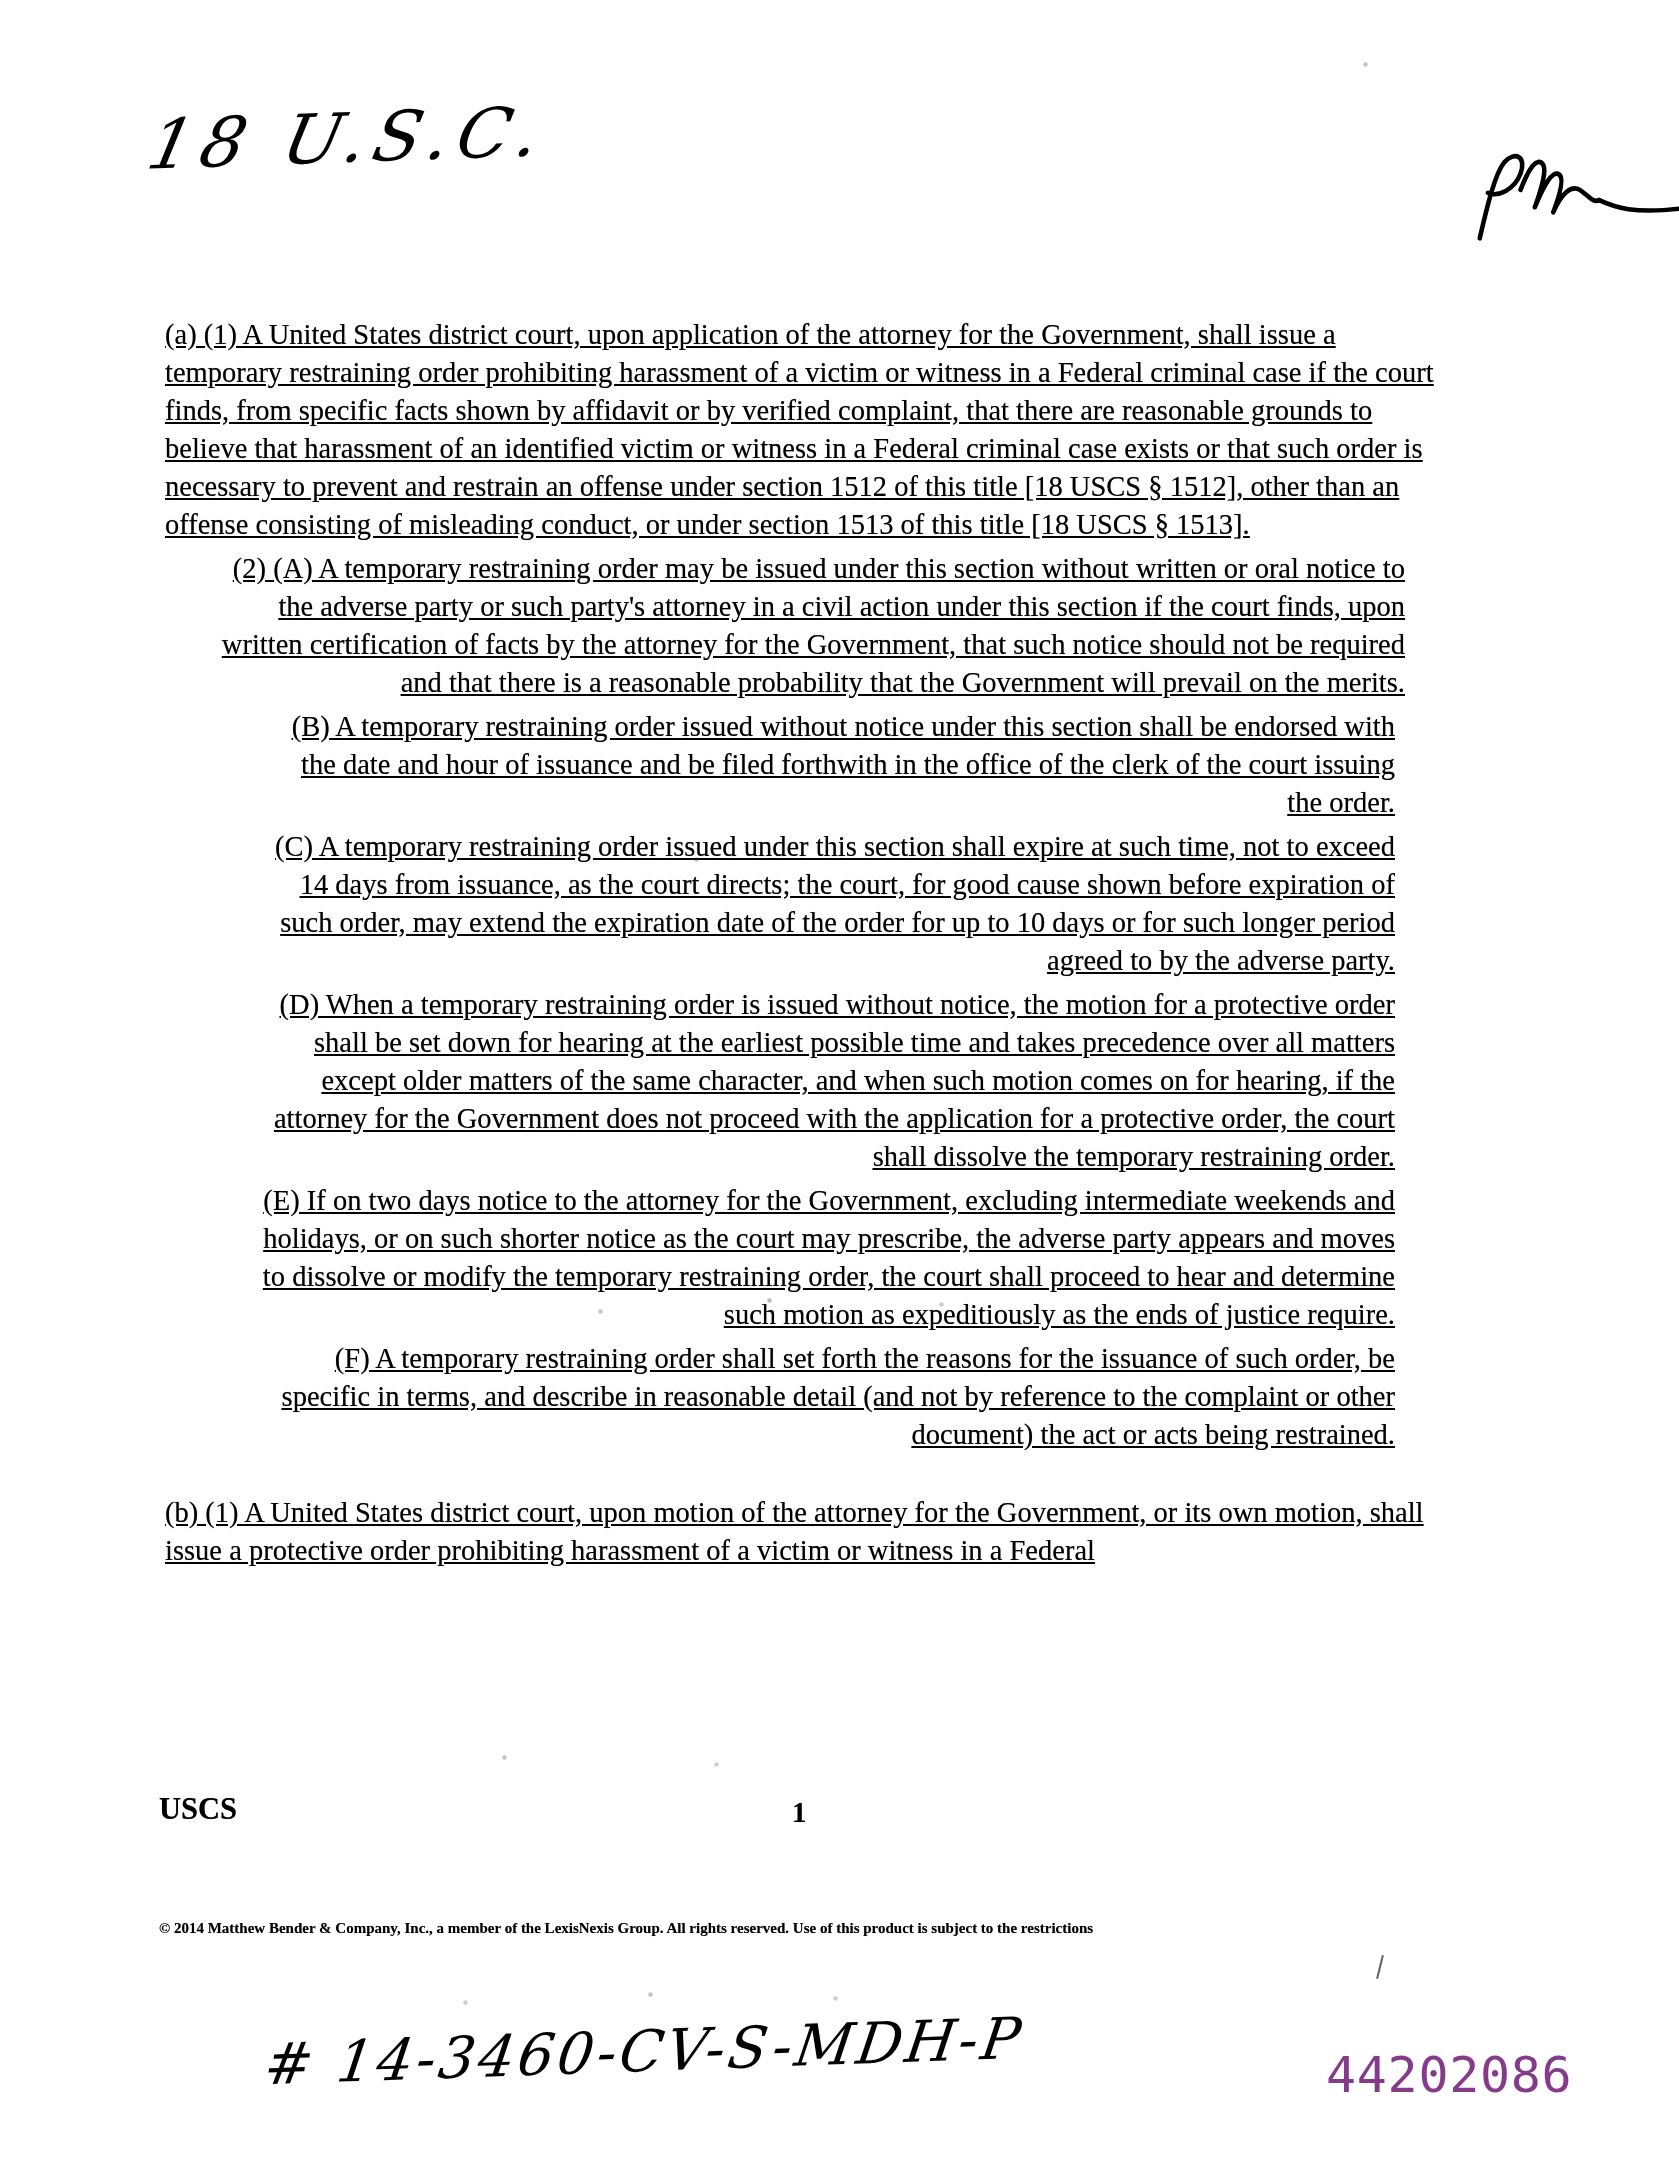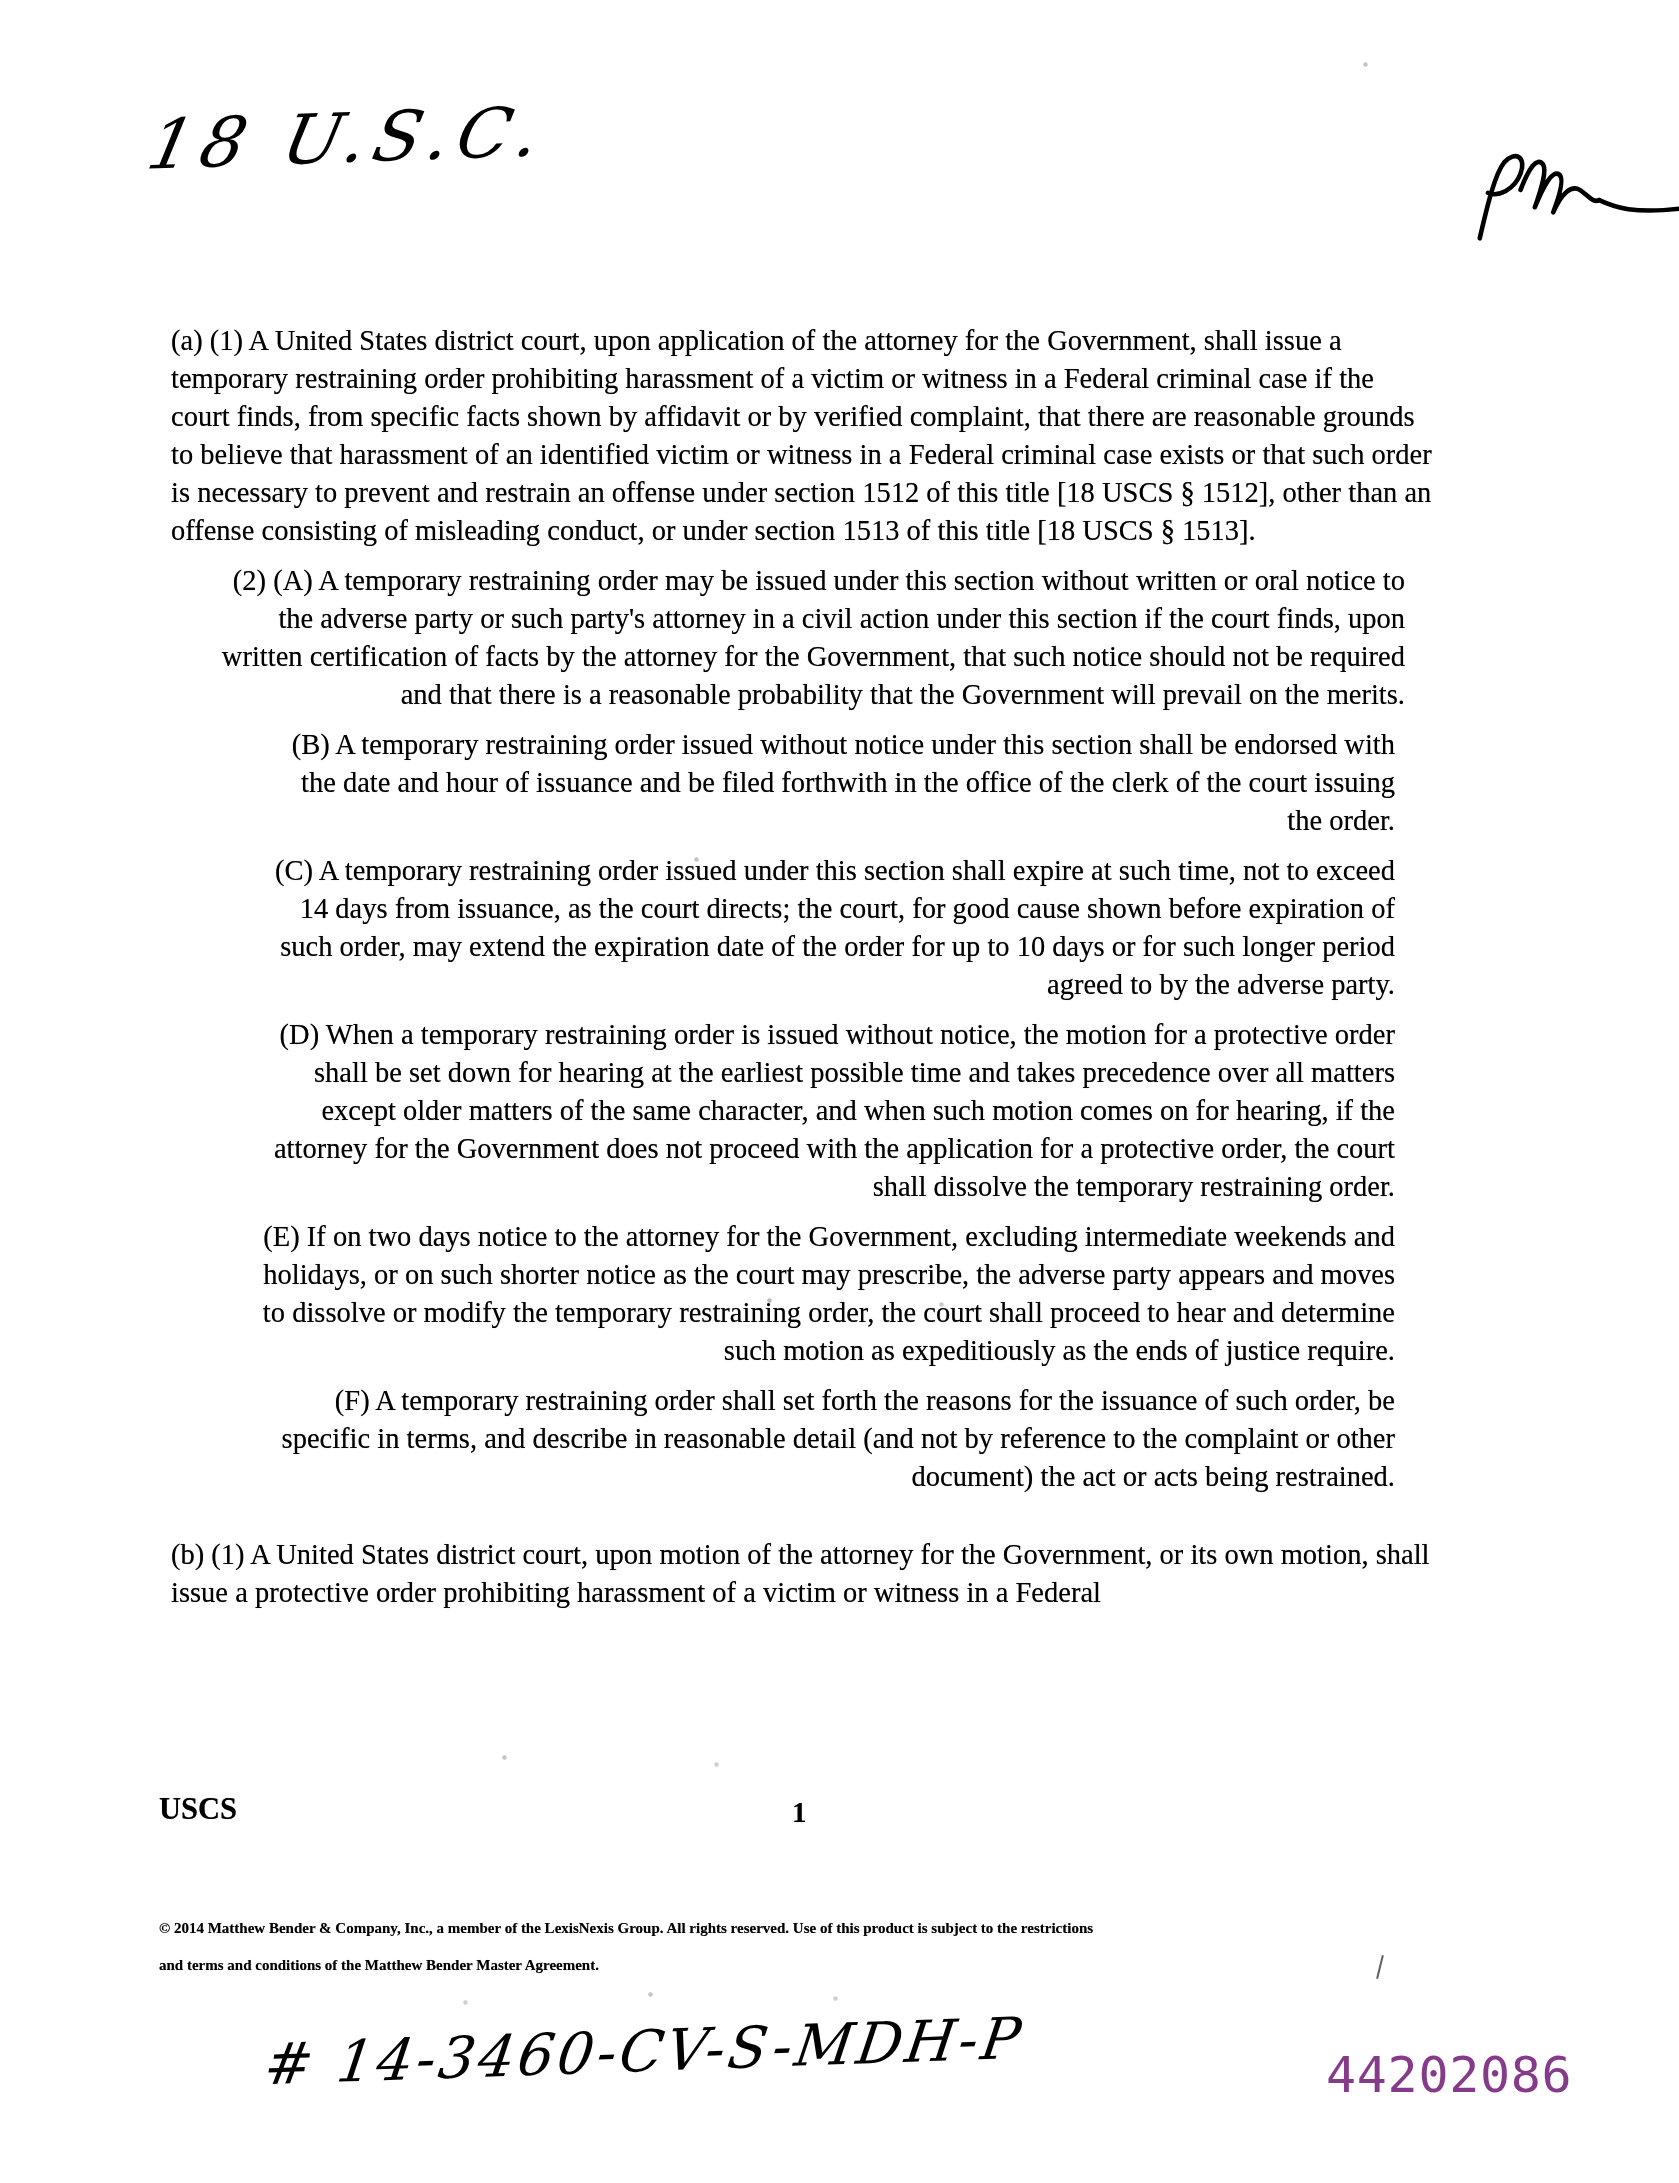--- a/index.html
+++ b/index.html
@@ -24,21 +24,21 @@
   .initials path{fill:none;stroke:#000;stroke-width:9;stroke-linecap:round;stroke-linejoin:round;}
   
   .heading{position:absolute;left:159px;top:244px;font-size:29px;white-space:nowrap;}
   .heading .sectitle{margin-left:99px;}
   
   .bodytext{
     position:absolute;left:159px;top:310px;width:1291px;
     font-size:28.5px;line-height:38px;
     text-shadow:0 0 0.7px rgba(0,0,0,.55);
   }
-  .para{margin:12px;}
+  .para{margin:6px;text-decoration:underline;}
   .indent-1{margin-left:48px;margin-right:45px;text-align:right;}
   .indent-2{margin-left:101px;margin-right:55px;text-align:right;}
   .gap-top{margin-top:40px;}
   
   .footer-pub{position:absolute;left:159px;top:1792px;font-size:30.5px;font-weight:bold;text-shadow:0 0 0.7px rgba(0,0,0,.55);}
   .footer-page{position:absolute;left:792px;top:1796px;font-size:29px;font-weight:bold;text-shadow:0 0 0.7px rgba(0,0,0,.55);}
   .copyright{
     position:absolute;left:159px;top:1910px;width:1271px;
     font-size:15px;font-weight:bold;line-height:37px;
     text-shadow:0 0 0.7px rgba(0,0,0,.45);
@@ -104,21 +104,20 @@
     <p class="para indent-2">(F) A temporary restraining order shall set forth the reasons for the issuance of such order, be specific in terms, and describe in reasonable detail (and not by reference to the complaint or other document) the act or acts being restrained.</p>
     <p class="para indent-0 gap-top">(b) (1) A United States district court, upon motion of the attorney for the Government, or its own motion, shall issue a protective order prohibiting harassment of a victim or witness in a Federal</p>
   </div>
 
   <div class="footer-pub">USCS</div>
 
   <div class="footer-page">1</div>
 
   <div class="copyright">
     <div>© 2014 Matthew Bender &amp; Company, Inc., a member of the LexisNexis Group. All rights reserved. Use of this product is subject to the restrictions</div>
-    <div>and terms and conditions of the Matthew Bender Master Agreement.</div>
   </div>
 
   <div class="hand-case"># 14-3460-CV-S-MDH-P</div>
 
   <div class="stamp">44202086</div>
 
   <div class="speck"></div>
   <div class="slash-mark"></div>
 
 </div>

